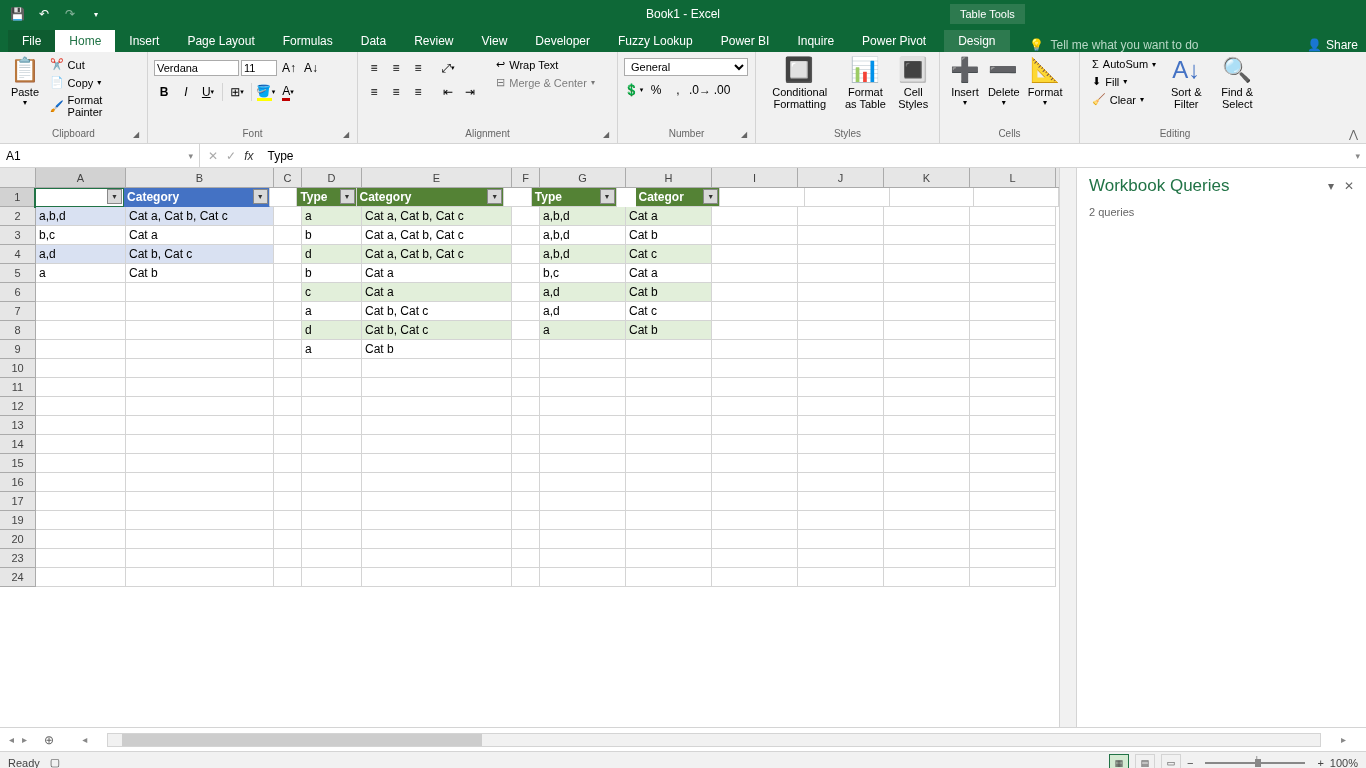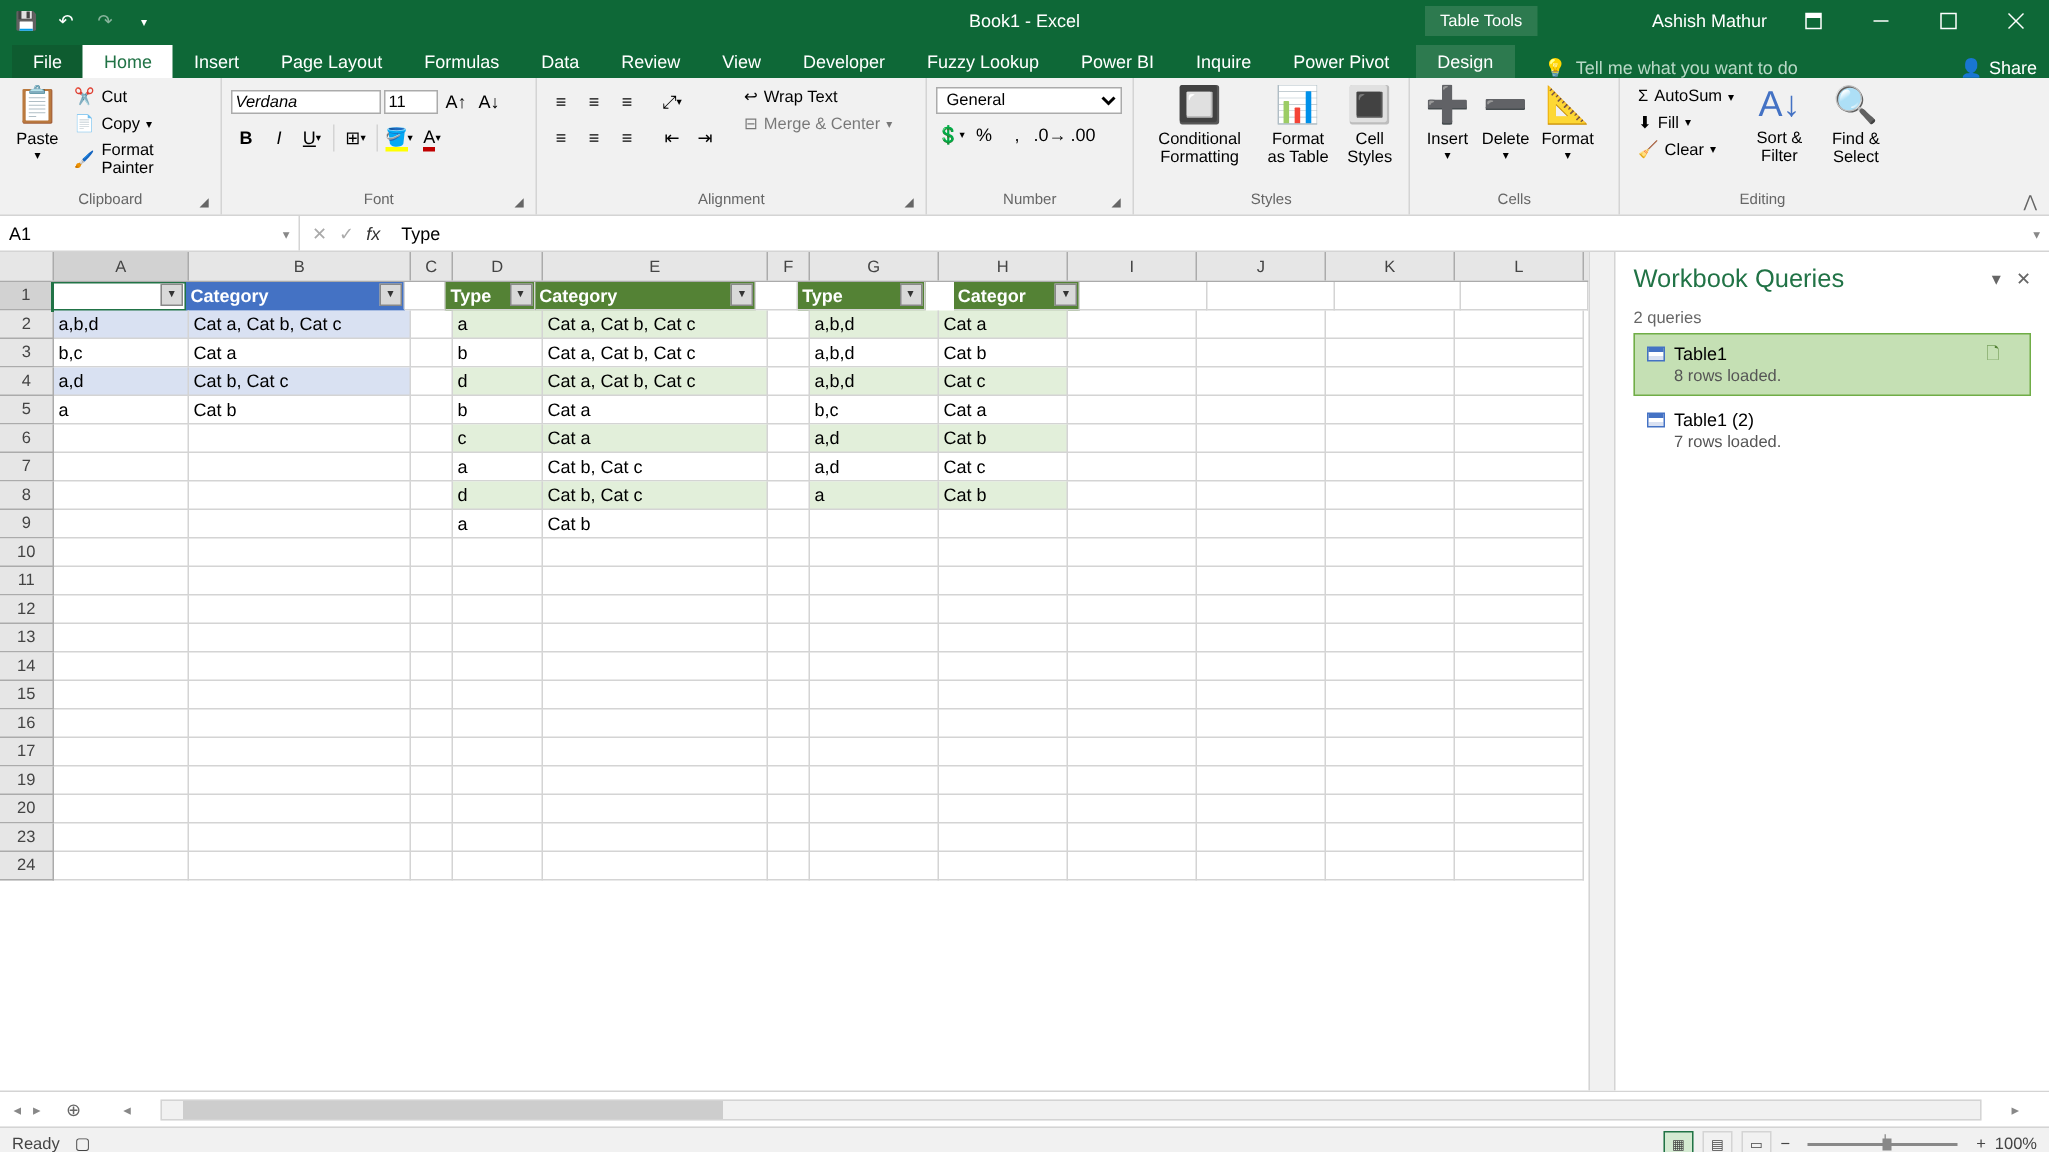--- a/index.html
+++ b/index.html
@@ -28,21 +28,21 @@
 .ribbon { height: 92px; background: #f1f1f1; border-bottom: 1px solid #d4d4d4; display: flex; position: relative; }
 .ribbon-group { border-right: 1px solid #d4d4d4; padding: 2px 6px; display: flex; flex-direction: column; justify-content: space-between; position: relative; }
 .group-label { text-align: center; font-size: 10px; color: #666; padding: 2px 0; }
 .group-content { display: flex; align-items: flex-start; flex: 1; }
 .ribbon-btn-large { display: flex; flex-direction: column; align-items: center; padding: 2px 4px; cursor: pointer; font-size: 11px; }
 .ribbon-btn-large .icon { font-size: 24px; margin-bottom: 2px; }
 .ribbon-stack { display: flex; flex-direction: column; gap: 1px; padding: 2px; }
 .ribbon-btn-sm { display: flex; align-items: center; gap: 4px; padding: 2px 4px; font-size: 11px; cursor: pointer; }
 .font-row { display: flex; align-items: center; gap: 2px; }
 .font-select { border: 1px solid #ababab; background: #fff; font-size: 11px; padding: 1px 2px; }
-.font-name { width: 100px; font-style: italic; }
+.font-name { width: 85px; }
 .font-size { width: 36px; }
 .btn-icon { width: 20px; height: 20px; display: flex; align-items: center; justify-content: center; cursor: pointer; border: 1px solid transparent; font-size: 12px; }
 .dialog-launcher { position: absolute; bottom: 1px; right: 2px; width: 12px; height: 12px; font-size: 8px; color: #666; cursor: pointer; }
 .collapse-ribbon { position: absolute; right: 8px; bottom: 2px; font-size: 11px; cursor: pointer; color: #666; }
 
 
 .formula-bar { height: 24px; border-bottom: 1px solid #d4d4d4; display: flex; align-items: center; background: #fff; }
 .name-box { width: 200px; border-right: 1px solid #d4d4d4; padding: 0 6px; font-size: 12px; display: flex; align-items: center; justify-content: space-between; height: 100%; }
 .name-box span:last-child { color: #888; font-size: 9px; }
 .fb-btns { display: flex; align-items: center; padding: 0 8px; gap: 8px; color: #aaa; }
@@ -116,45 +116,20 @@
 
 <div class="titlebar">
   <div class="titlebar-left">
     <div class="qat-btn">💾</div>
     <div class="qat-btn">↶</div>
     <div class="qat-btn" style="opacity:.5">↷</div>
     <div class="qat-btn" style="font-size:8px">▾</div>
   </div>
   <div class="titlebar-center">Book1 - Excel</div>
   <div class="titlebar-tools">Table Tools</div>
-  <div class="titlebar-right">
-    <span class="user-name">Ashish Mathur</span>
-    <div class="win-btn">
-        <svg width="12" height="12">
-          <rect x="1" y="1" width="10" height="10" fill="none" stroke="#fff"></rect>
-          <rect x="1" y="1" width="10" height="3" fill="#fff"></rect>
-        </svg>
-      </div>
-    <div class="win-btn">
-        <svg width="12" height="12">
-          <line x1="1" y1="6" x2="11" y2="6" stroke="#fff"></line>
-        </svg>
-      </div>
-    <div class="win-btn">
-        <svg width="12" height="12">
-          <rect x="1" y="1" width="10" height="10" fill="none" stroke="#fff"></rect>
-        </svg>
-      </div>
-    <div class="win-btn">
-        <svg width="12" height="12">
-          <line x1="1" y1="1" x2="11" y2="11" stroke="#fff"></line>
-          <line x1="11" y1="1" x2="1" y2="11" stroke="#fff"></line>
-        </svg>
-      </div>
-  </div>
 </div>
 
 <div class="tabs" id="tabs-row">
   <div class="tab file">File</div>
     <div class="tab active">Home</div>
     <div class="tab">Insert</div>
     <div class="tab">Page Layout</div>
     <div class="tab">Formulas</div>
     <div class="tab">Data</div>
     <div class="tab">Review</div>
@@ -713,37 +688,20 @@
   <div class="vscroll"></div>
   <div class="queries-pane">
     <h2>
         <span>Workbook Queries</span>
         <span style="display:flex;gap:10px;color:#666;font-size:12px">
           <span>▾</span>
           <span>✕</span>
         </span>
       </h2>
     <div class="queries-count">2 queries</div>
-    <div id="queries-list">
-        <div class="query-item active" style="position: relative;">
-          <div class="query-name">
-            <span class="table-icon"></span>
-            <span>Table1</span>
-            <span class="refresh-icon">🗋</span>
-          </div>
-          <div class="query-status">8 rows loaded.</div>
-        </div>
-        <div class="query-item" style="position: relative;">
-          <div class="query-name">
-            <span class="table-icon"></span>
-            <span>Table1 (2)</span>
-          </div>
-          <div class="query-status">7 rows loaded.</div>
-        </div>
-      </div>
   </div>
 </div>
 
 <div class="sheet-bar">
   <div class="sheet-nav">
     <span>◂</span>
     <span>▸</span>
   </div>
   <div class="new-sheet">⊕</div>
   <div class="hscroll-area">

